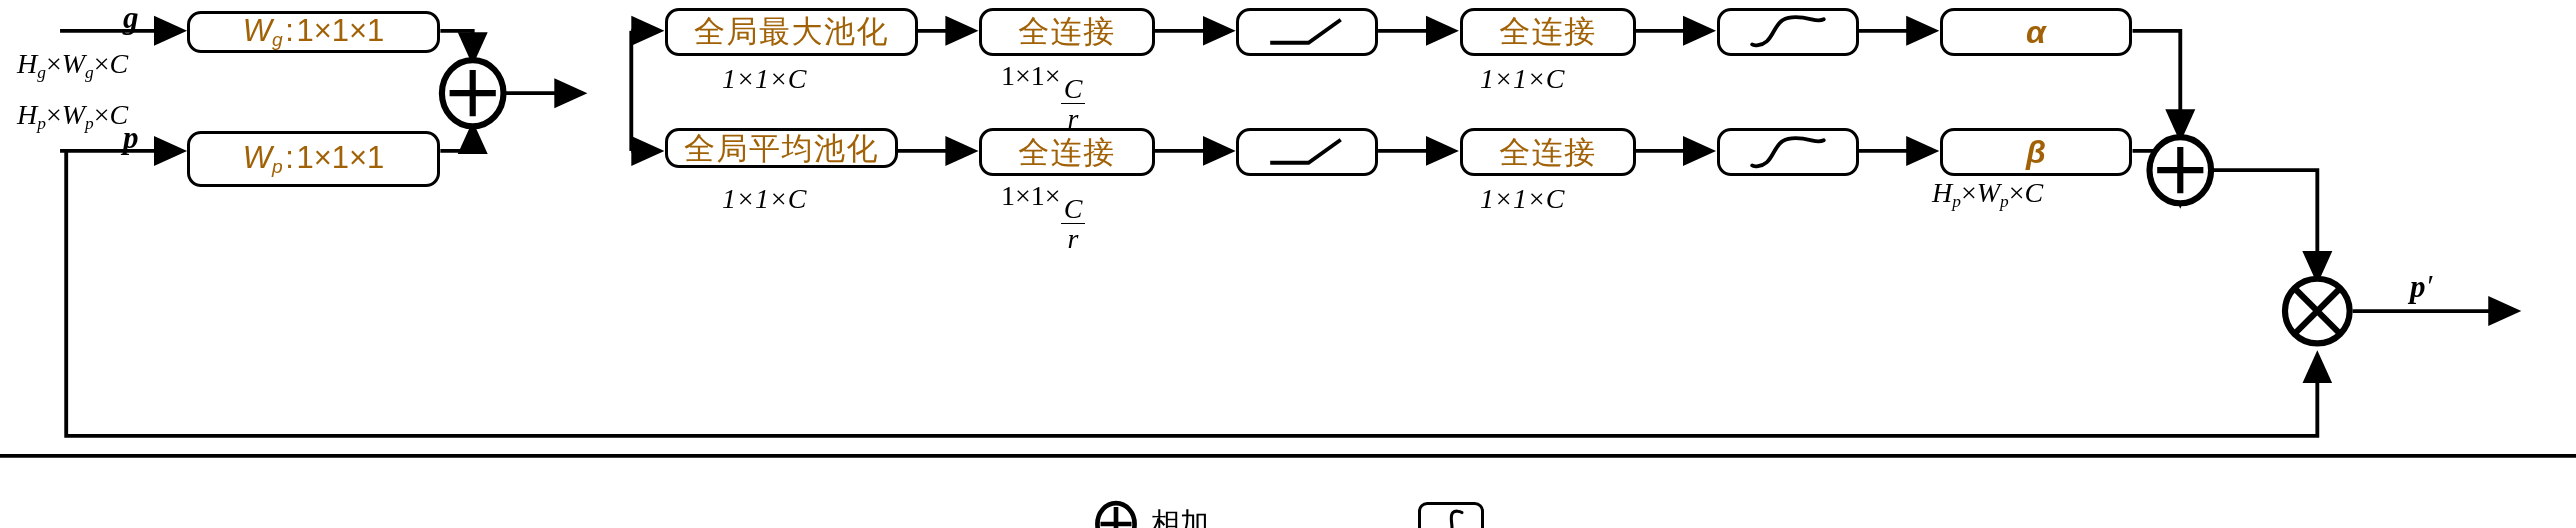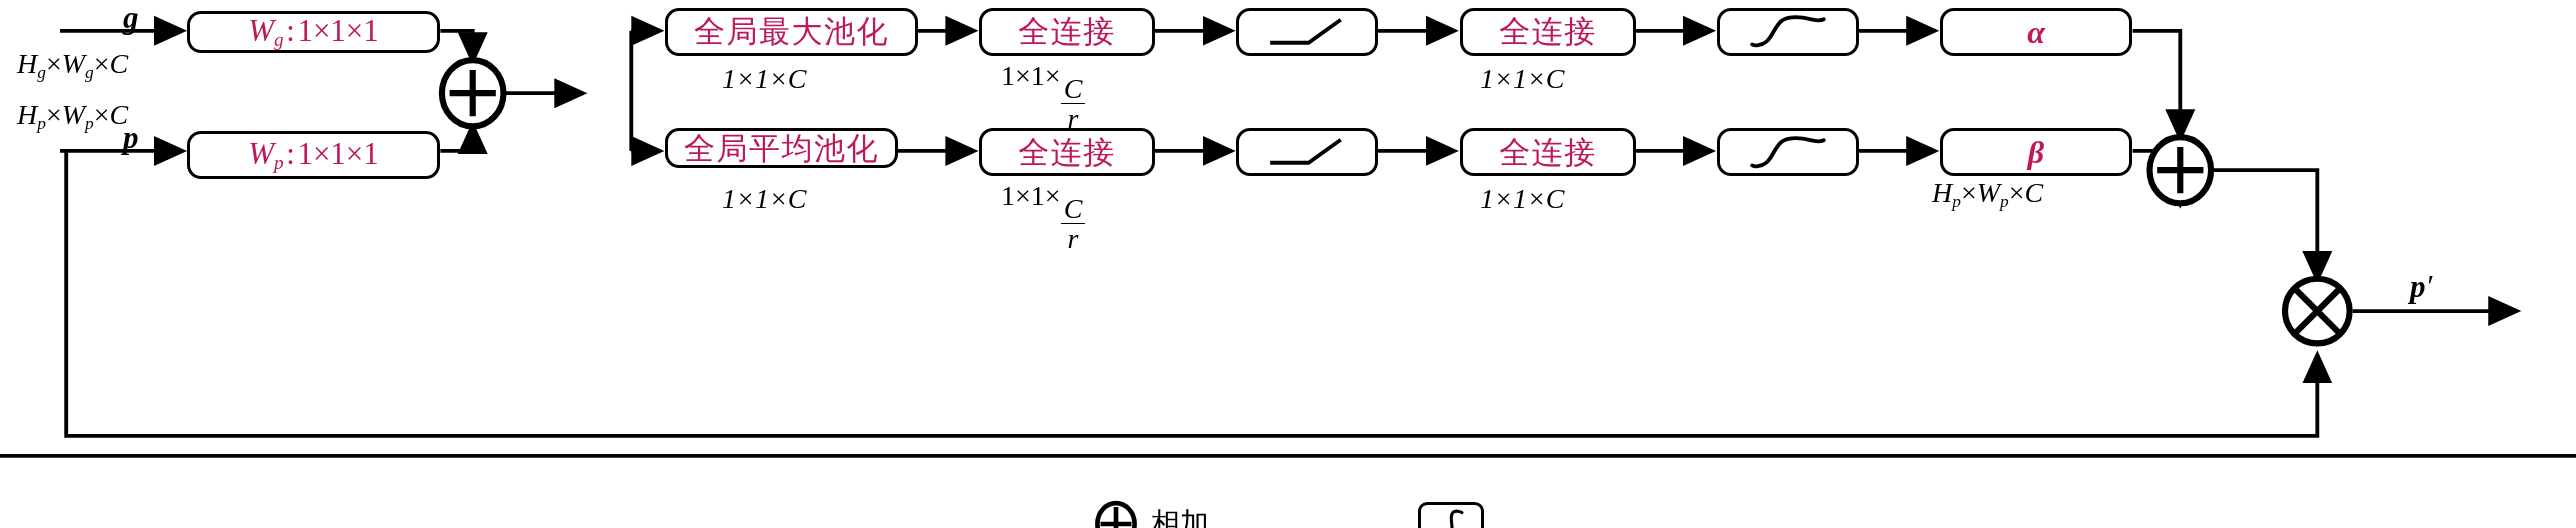--- a/index.html
+++ b/index.html
@@ -1,21 +1,21 @@
 <!DOCTYPE html>
 <html style="font-size:12.3px"><head>
 <meta charset="utf-8">
 <style>
   html,body{margin:0;padding:0;background:#ffffff;}
   body{font-family:"Liberation Serif",serif;}
   #stage{position:relative;width:2576px;height:529px;background:#fff;overflow:hidden;}
   svg.wires{position:absolute;left:0;top:0;width:2576px;height:529px;overflow:visible;}
   .node{position:absolute;box-sizing:border-box;display:flex;align-items:center;justify-content:center;
         background:#fff;border:3.1px solid #000;border-radius:14px;}
-  .node .txt{font-family:Liberation Serif, serif;color:#be185d;white-space:nowrap;line-height:1;}
+  .node .txt{font-family:Liberation Sans, sans-serif;color:#a16207;white-space:nowrap;line-height:1;}
   .cn{font-size:31px;letter-spacing:1.5px;}
   .mathbox{font-style:italic;font-size:31px;}
   .lbl{position:absolute;white-space:nowrap;color:#000;font-family:"Liberation Serif",serif;}
   .dim{font-size:28px;font-style:italic;}
   .dim .up{font-style:normal;}
   .vecin{font-size:31px;font-style:italic;font-weight:bold;}
   .greek{font-size:32px;font-style:italic;font-weight:bold;}
   sub{font-size:.62em;font-style:italic;font-weight:inherit;vertical-align:-0.28em;}
   .frac{display:inline-flex;flex-direction:column;vertical-align:-0.45em;text-align:center;
         margin:0 0.8px;line-height:1;}
@@ -108,21 +108,21 @@
     <span>H</span><sub>p</sub><span class="up">×</span><span>W</span><sub>p</sub><span class="up">×</span><span>C</span>
   </div>
   <div class="lbl vecin" style="left:123px;top:120px;">p</div>
 
   <div class="node" style="left:187px;top:10.8px;width:253px;height:42px;">
     <span class="txt mathbox">
       <span>W</span><sub>g</sub><span style="font-style:normal"> : </span><span style="font-style:normal">1×1×1</span>
     </span>
   </div>
 
-  <div class="node" style="left:187px;top:131px;width:253px;height:48px;">
+  <div class="node" style="left:187px;top:131px;width:253px;height:56px;">
     <span class="txt mathbox">
       <span>W</span><sub>p</sub><span style="font-style:normal"> : </span><span style="font-style:normal">1×1×1</span>
     </span>
   </div>
 
   <div class="node" style="left:665px;top:7.7px;width:253px;height:48px;">
     <span class="txt cn">全局最大池化</span>
   </div>
   <div class="lbl dim" style="left:722px;top:63px;">1×1×C</div>
 

